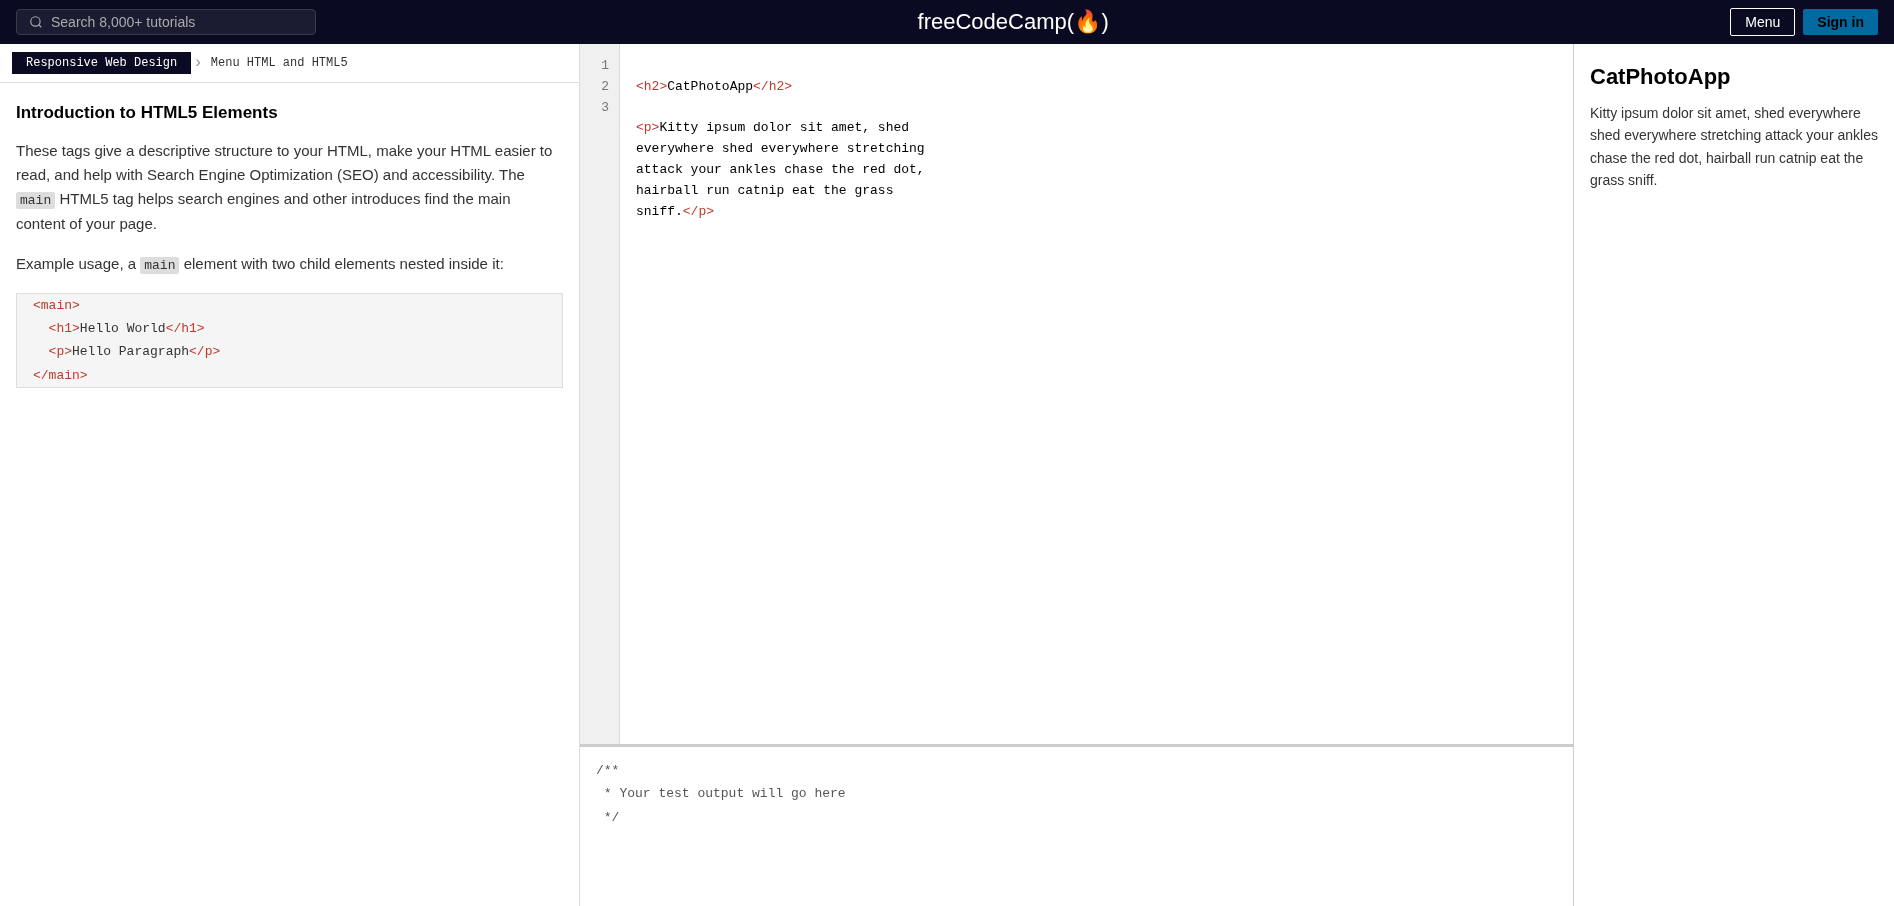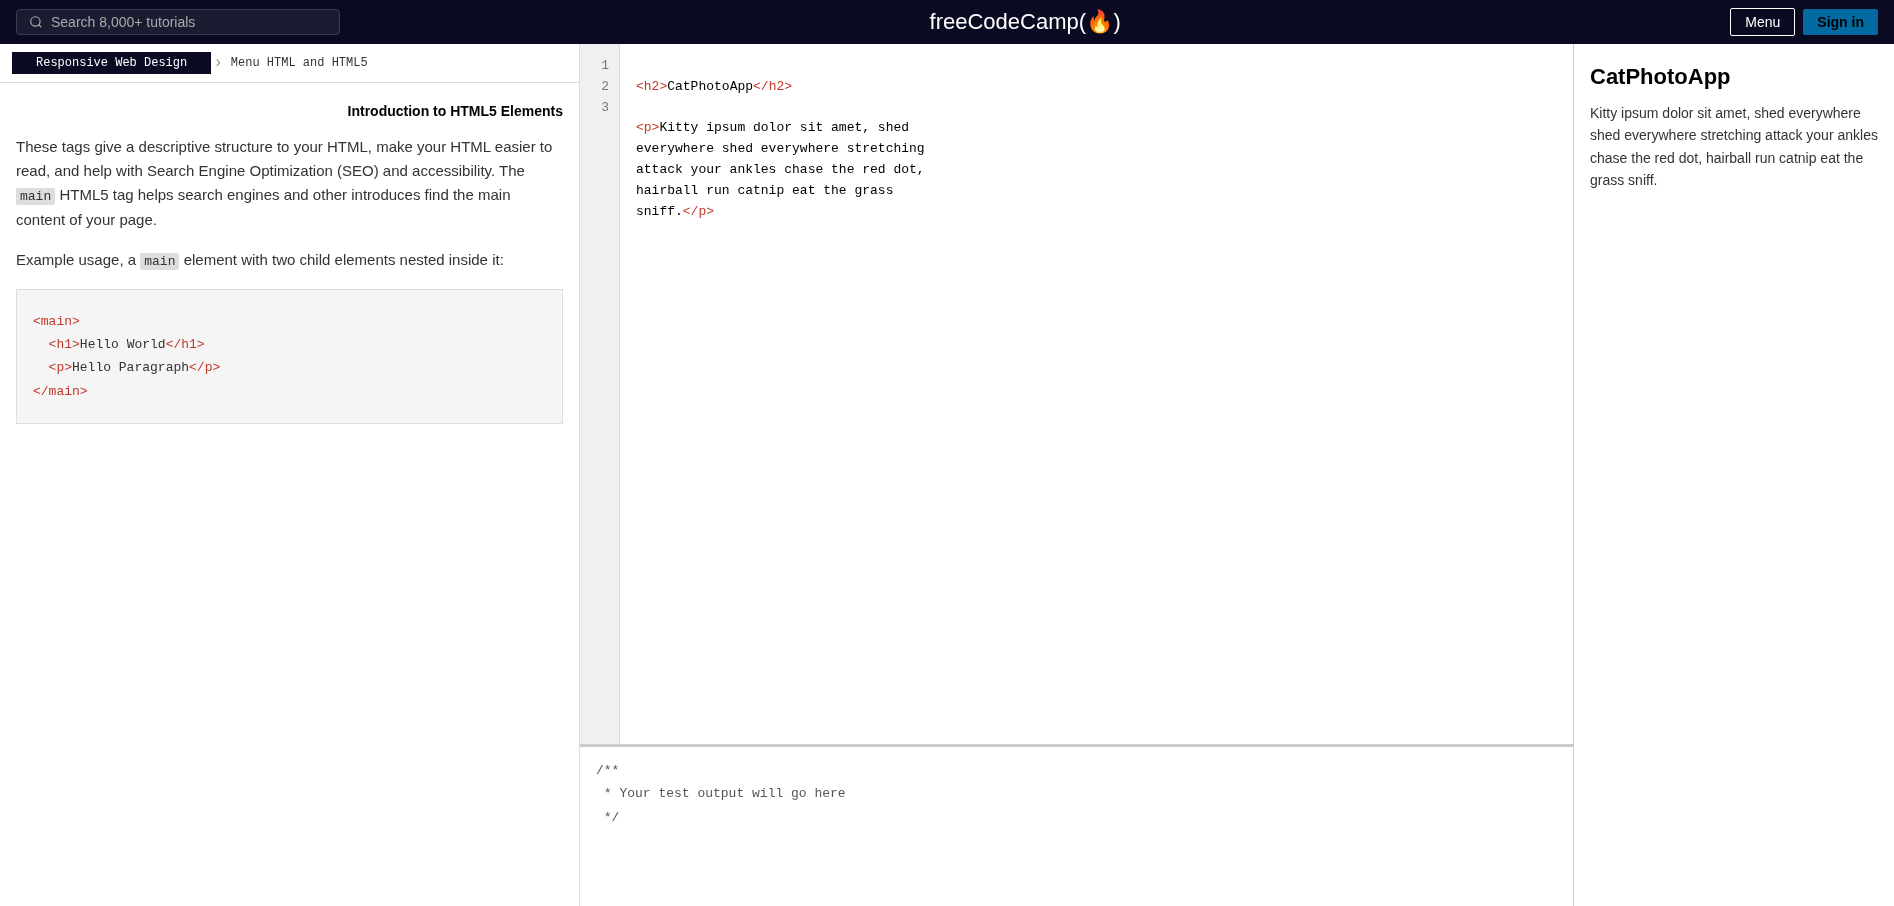--- a/index.html
+++ b/index.html
@@ -17,21 +17,21 @@
     }
     .search-bar {
       background: #1b1b32;
       border: 1px solid #3b3b4f;
       border-radius: 4px;
       color: #aaa;
       display: flex;
       align-items: center;
       gap: 8px;
       padding: 4px 12px;
-      width: 324px;
+      width: 300px;
       font-size: 14px;
     }
     .search-icon-svg { color: #aaa; }
     .brand-title {
       font-size: 22px;
       color: #fff;
       font-weight: 400;
     }
     .brand-flame { color: #f5a623; }
     .nav-right { display: flex; gap: 8px; align-items: center; padding-left: 20px; }
@@ -75,64 +75,64 @@
       padding: 8px 12px;
       display: flex;
       align-items: center;
       gap: 0;
       font-size: 13px;
       font-family: 'Courier New', monospace;
     }
     .breadcrumb-item {
       background: #0a0a23;
       color: #fff;
-      padding: 4px 24px;
+      padding: 4px 14px;
       font-size: 12px;
     }
     .breadcrumb-sep {
       color: #999;
       font-size: 16px;
       margin: 0 2px;
     }
     .breadcrumb-item2 {
       color: #333;
       padding: 4px 6px;
       font-size: 12px;
     }
 
     .lesson-content {
       padding: 20px 16px;
       overflow-y: auto;
       flex: 1;
       position: relative;
     }
     .lesson-title {
-      text-align: right;
+      text-align: left;
       font-weight: bold;
-      font-size: 14px;
+      font-size: 17px;
       margin-bottom: 16px;
     }
     .lesson-text {
       font-size: 15px;
       line-height: 1.6;
       color: #333;
       margin-bottom: 16px;
     }
     .code-tag {
       background: #ddd;
       color: #333;
       font-family: 'Courier New', monospace;
       font-size: 13px;
       padding: 1px 4px;
       border-radius: 2px;
     }
     .code-block {
       background: #f5f5f5;
       border: 1px solid #ddd;
-      padding: 20px 16px;
+      padding: 0 16px;
       font-family: 'Courier New', monospace;
       font-size: 13px;
       line-height: 1.8;
       margin-top: 8px;
     }
     .tag-pink { color: #c0392b; }
 
     
     .middle-panel {
       flex: 1;

